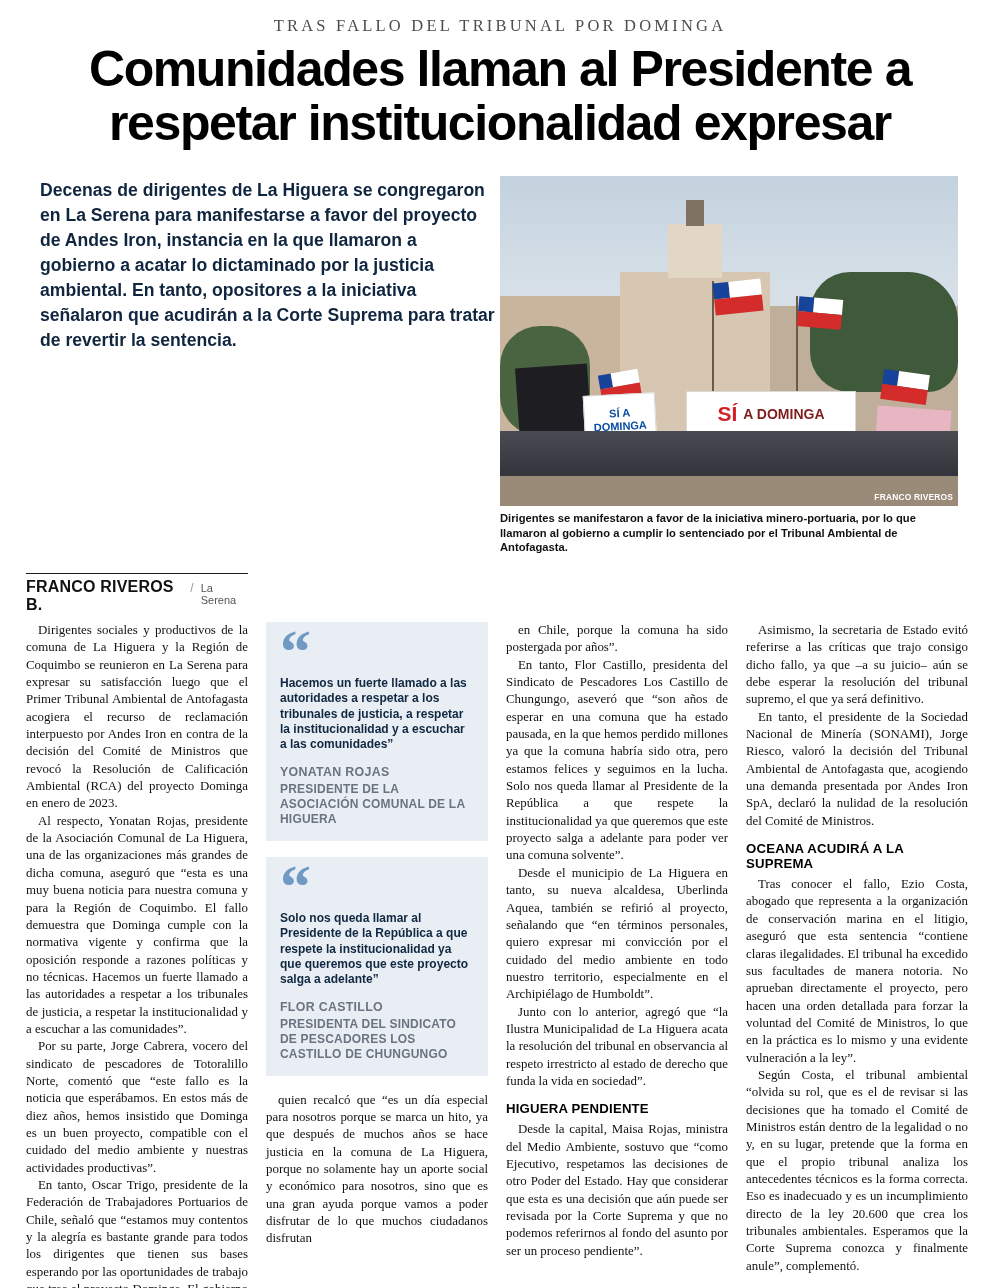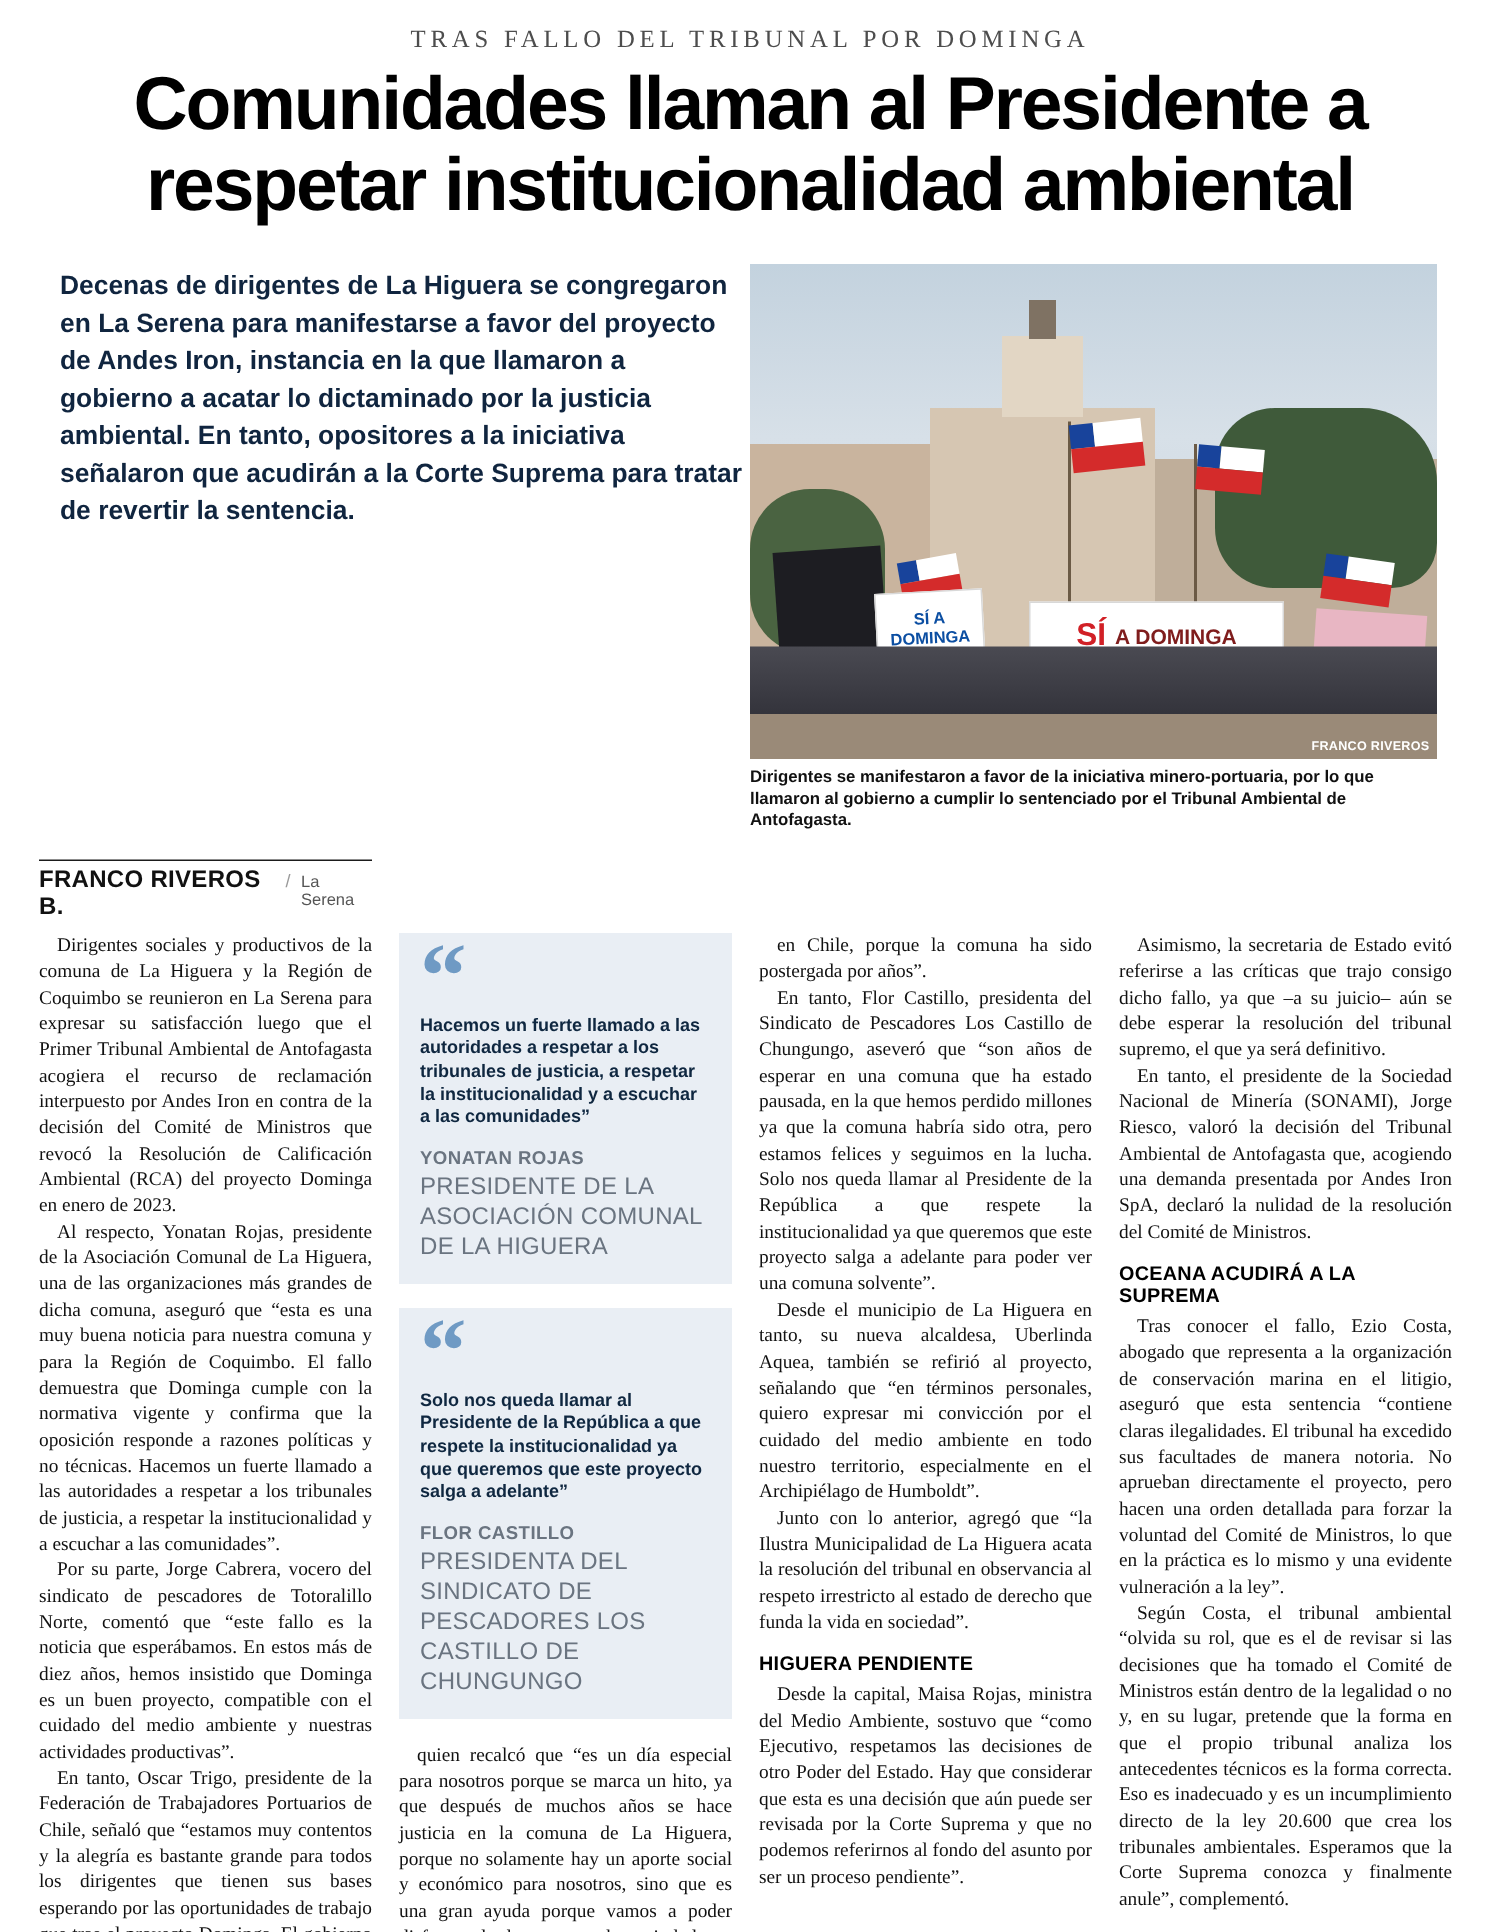--- a/index.html
+++ b/index.html
@@ -169,22 +169,22 @@
     margin-top: 4px;
   }
   .qname {
     font-size: 12.4px;
     font-weight: bold;
     color: #6a7480;
     margin-top: 12px;
     letter-spacing: .3px;
   }
   .qrole {
-    font-size: 16px;
-    font-weight: normal;
+    font-size: 12px;
+    font-weight: bold;
     color: #6a7480;
     line-height: 1.25;
     margin-top: 3px;
     letter-spacing: .2px;
   }
   
   .sky { position:absolute; left:0; top:0; width:458px; height:210px;
          background: linear-gradient(#c3d2de 0%, #d7e0e8 55%, #cfd8e0 100%); }
   .bldg { position:absolute; background:#cbb9a6; }
   .ground { position:absolute; left:0; top:300px; width:458px; height:30px;
@@ -204,21 +204,21 @@
 </style>
 </head>
 <body>
 
 <div class="page">
 
   <div class="kicker">TRAS FALLO DEL TRIBUNAL POR DOMINGA</div>
 
   <h1 class="headline">
     <span class="l1">Comunidades llaman al Presidente a</span>
-    <span class="l2">respetar institucionalidad ambiental</span>
+    <span class="l2">respetar institucionalidad expresar</span>
   </h1>
 
   <div class="lead-wrap">
     <div class="lead">Decenas de dirigentes de La Higuera se congregaron en La Serena para manifestarse a favor del proyecto de Andes Iron, instancia en la que llamaron a gobierno a acatar lo dictaminado por la justicia ambiental. En tanto, opositores a la iniciativa señalaron que acudirán a la Corte Suprema para tratar de revertir la sentencia.</div>
 
     <div class="photo-col">
       <div class="photo">
         <div class="sky"></div>
 
         <div class="bldg" style="left:0;top:120px;width:120px;height:150px;background:#c9b49e;"></div>
@@ -253,21 +253,21 @@
             <div class="red"></div>
         </div>
 
         <div style="position:absolute;left:18px;top:190px;width:72px;height:88px;background:#1d1d22;transform:rotate(-4deg);"></div>
 
         <div class="banner" style="left:84px;top:218px;width:70px;height:50px;font-size:11px;color:#0b4ea2;flex-direction:column;line-height:1.15;transform:rotate(-3deg);">
           <span>SÍ A</span>
           <span>DOMINGA</span>
         </div>
 
-        <div class="banner" style="left:186px;top:225px;width:168px;height:44px;font-size:21px;gap:6px;">
+        <div class="banner" style="left:186px;top:215px;width:168px;height:44px;font-size:21px;gap:6px;">
           <span style="color:#d12026;">SÍ</span>
           <span style="color:#7f1d1d;font-size:14px;">A DOMINGA</span>
         </div>
 
         <div style="position:absolute;left:376px;top:232px;width:74px;height:46px;background:#e8b6c3;transform:rotate(4deg);"></div>
         <div class="crowd"></div>
         <div class="ground"></div>
         <div class="photo-credit">FRANCO RIVEROS</div>
       </div>
       <div class="photo-caption">Dirigentes se manifestaron a favor de la iniciativa minero-portuaria, por lo que llamaron al gobierno a cumplir lo sentenciado por el Tribunal Ambiental de Antofagasta.</div>

